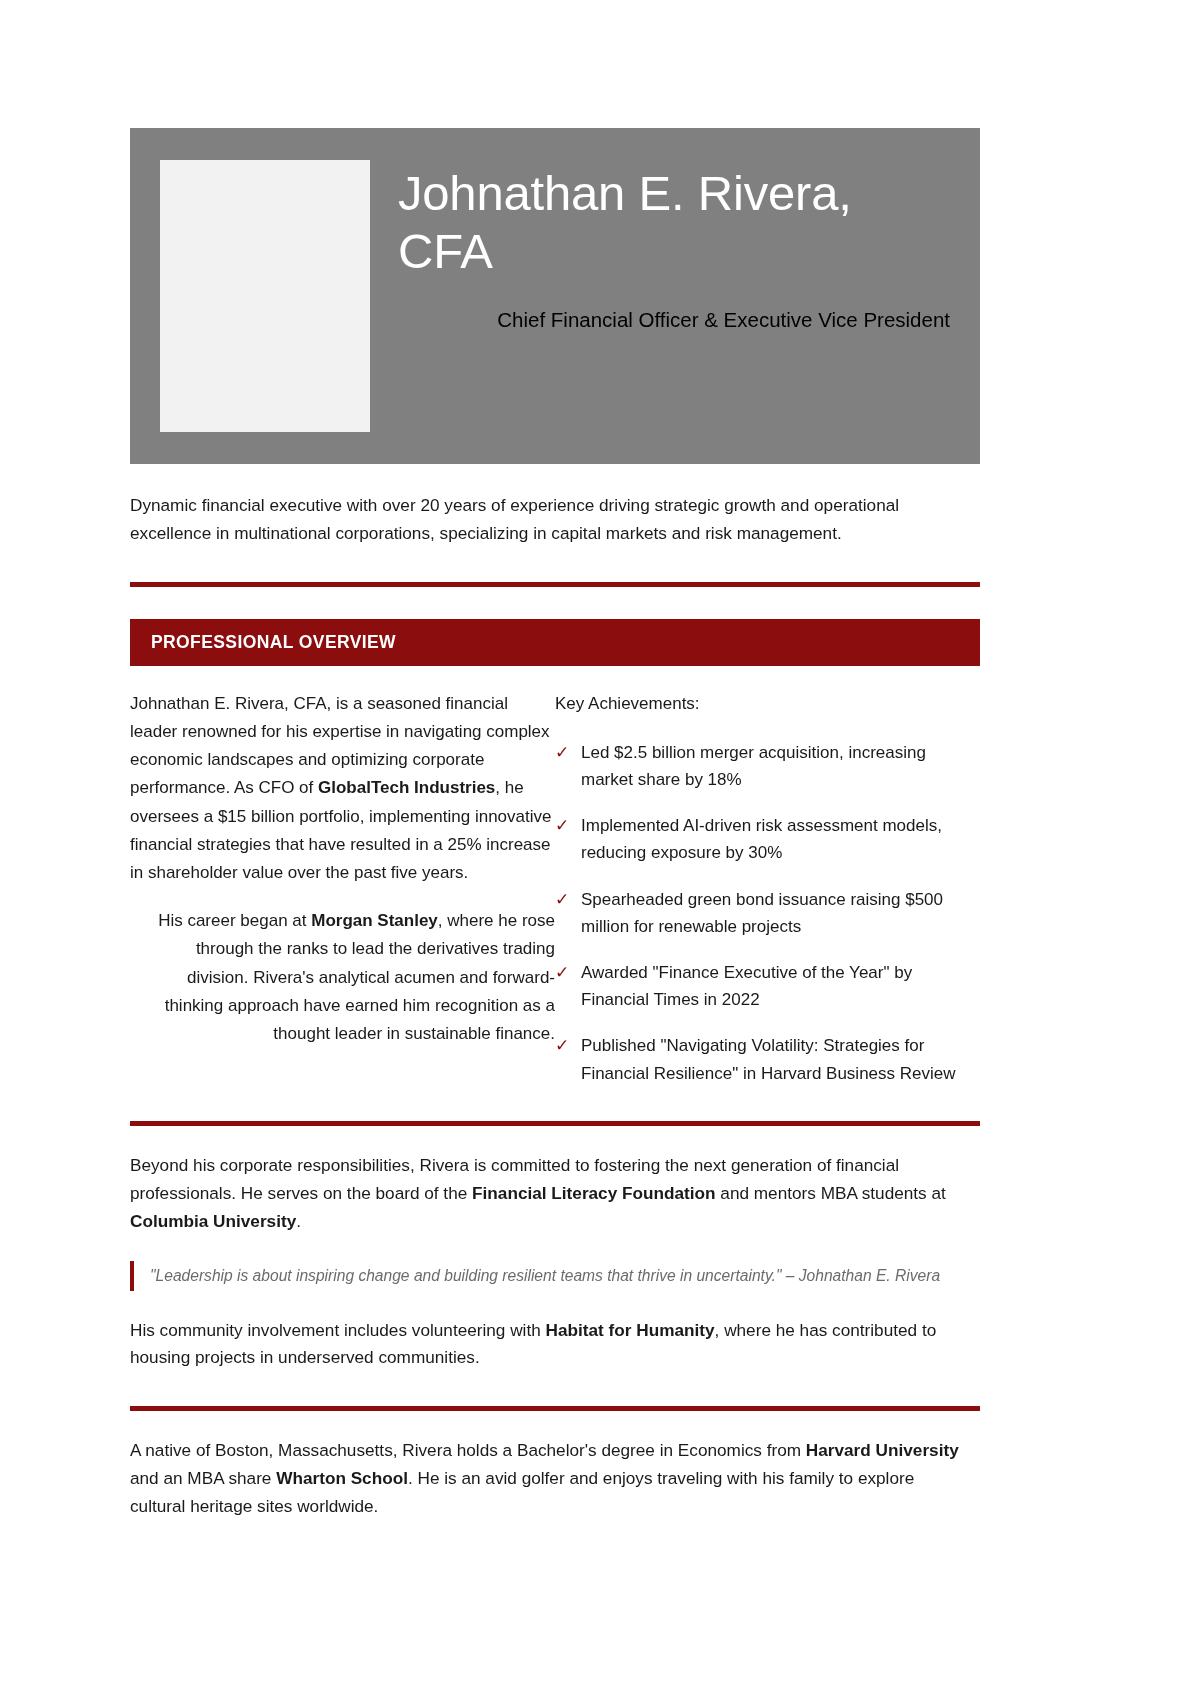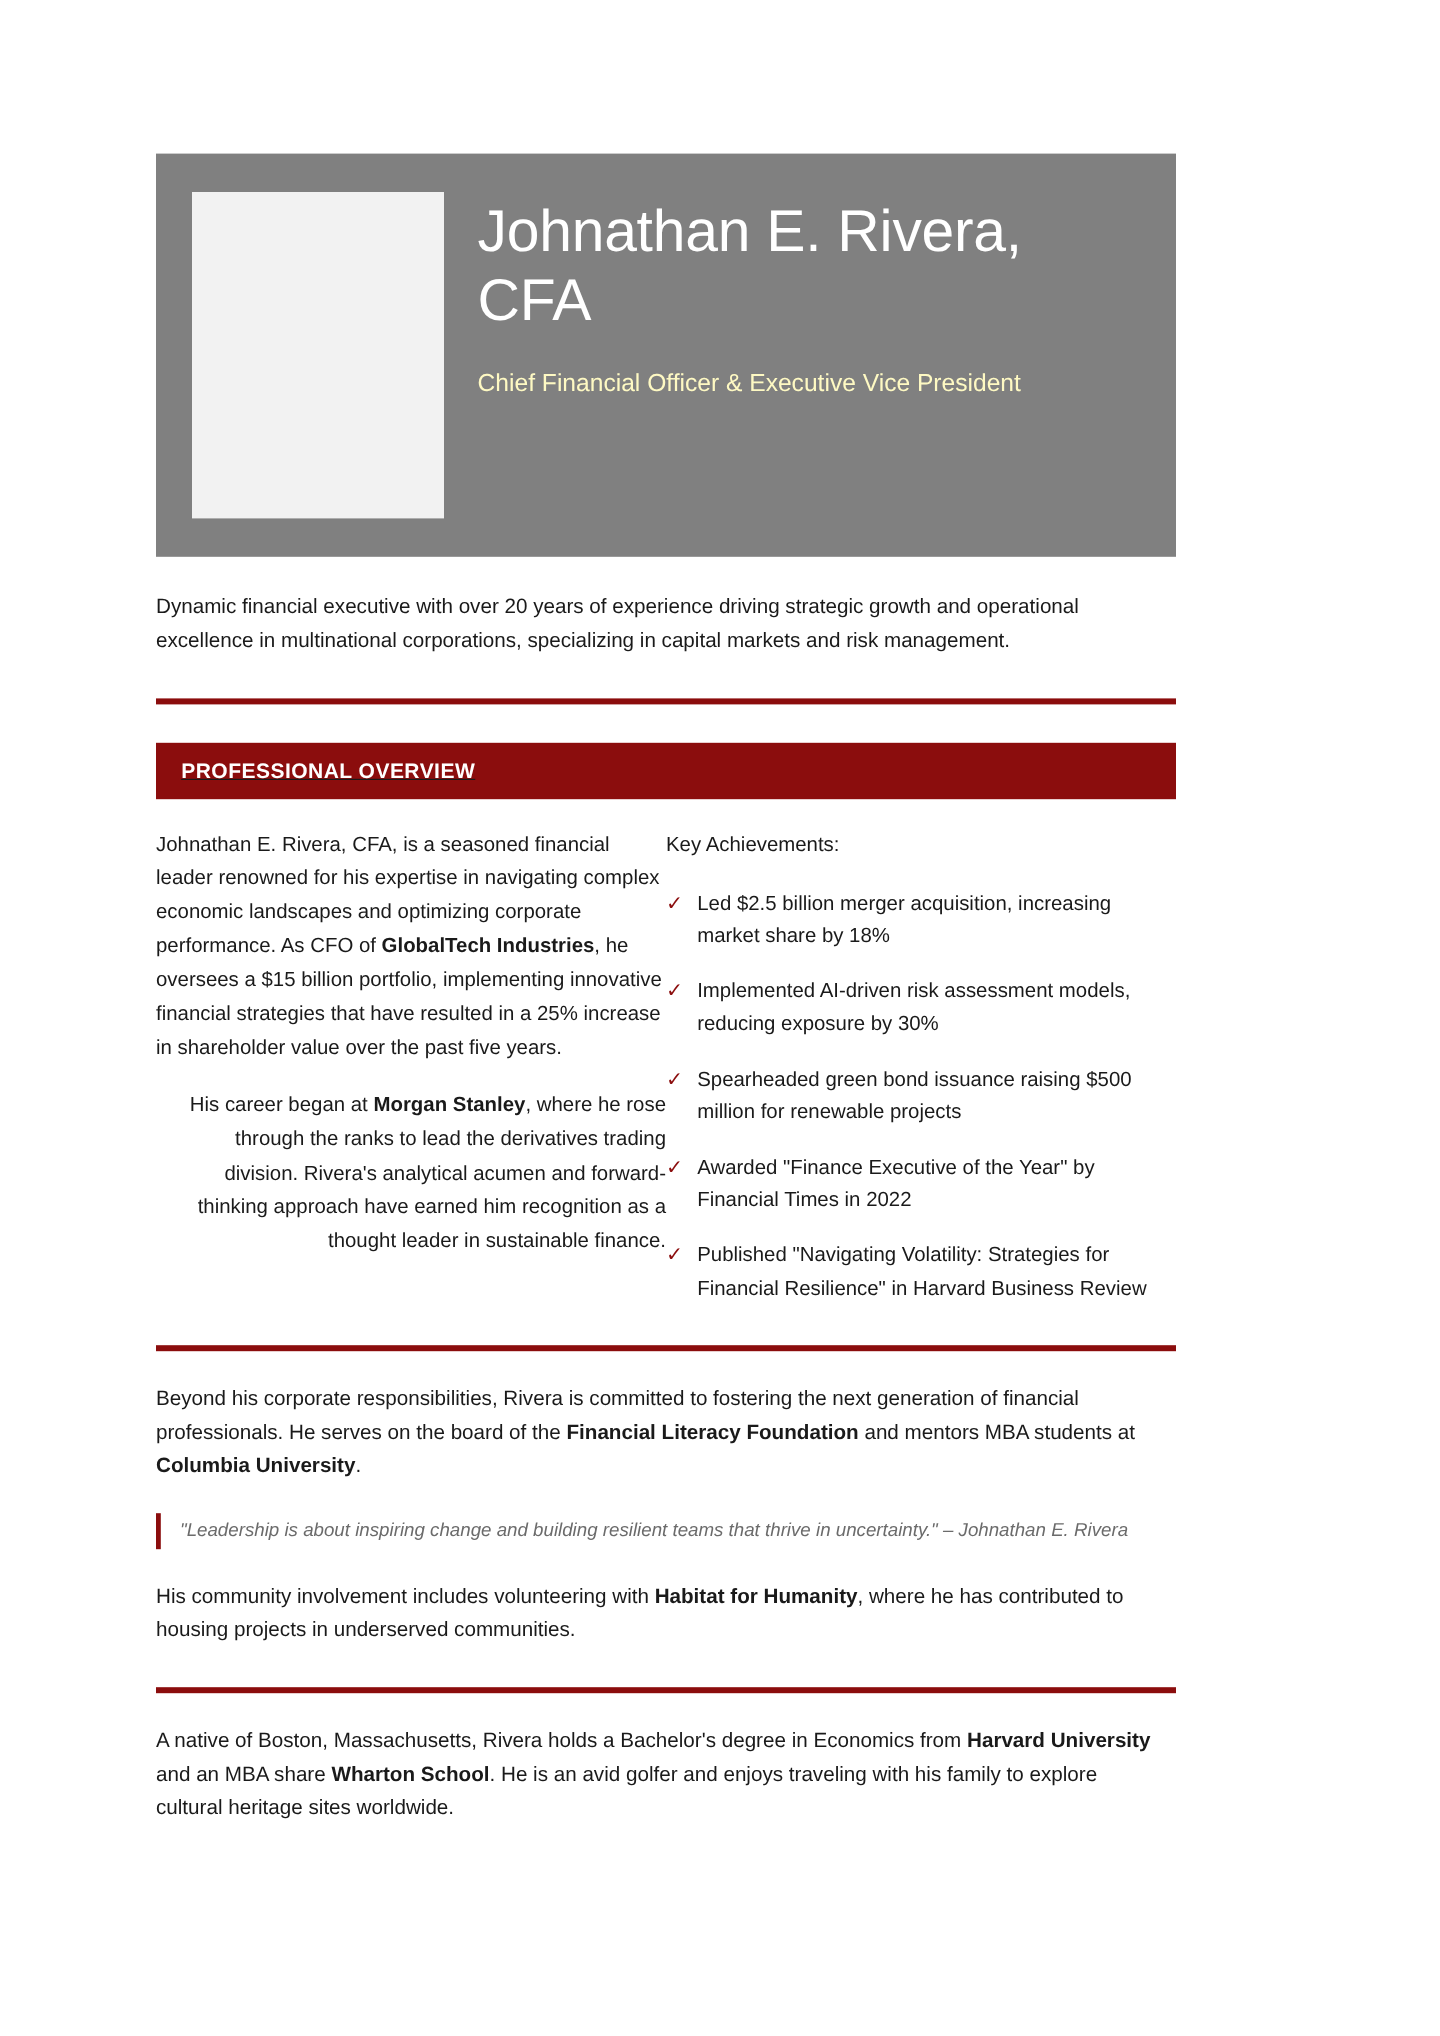--- a/index.html
+++ b/index.html
@@ -46,25 +46,26 @@
   }
   .hero-name {
     color: #ffffff;
     font-size: 49px;
     line-height: 1.19;
     font-weight: 400;
     margin: 0;
     letter-spacing: -0.2px;
   }
   .hero-title {
-    color: #fef9c3;
+    color: #000000;
     font-size: 20.5px;
     font-weight: 400;
     margin: 26px 0 0 0;
     line-height: 1.3;
+    text-align: right;
   }
 
   
   .intro {
     font-size: 17.2px;
     line-height: 1.62;
     margin: 28px 0 0 0;
     width: 840px;
     color: #1a1a1a;
   }
@@ -75,21 +76,20 @@
     width: 850px;
     margin: 34px 0 0 0;
   }
 
   .section-bar {
     background: #8b0d0d;
     width: 850px;
     box-sizing: border-box;
     padding: 13px 20px 13px 21px;
     margin-top: 32px;
-    text-decoration: underline;
   }
   .section-bar-label {
     color: #ffffff;
     font-size: 17.5px;
     font-weight: bold;
     letter-spacing: 0.4px;
     display: block;
   }
 
   

